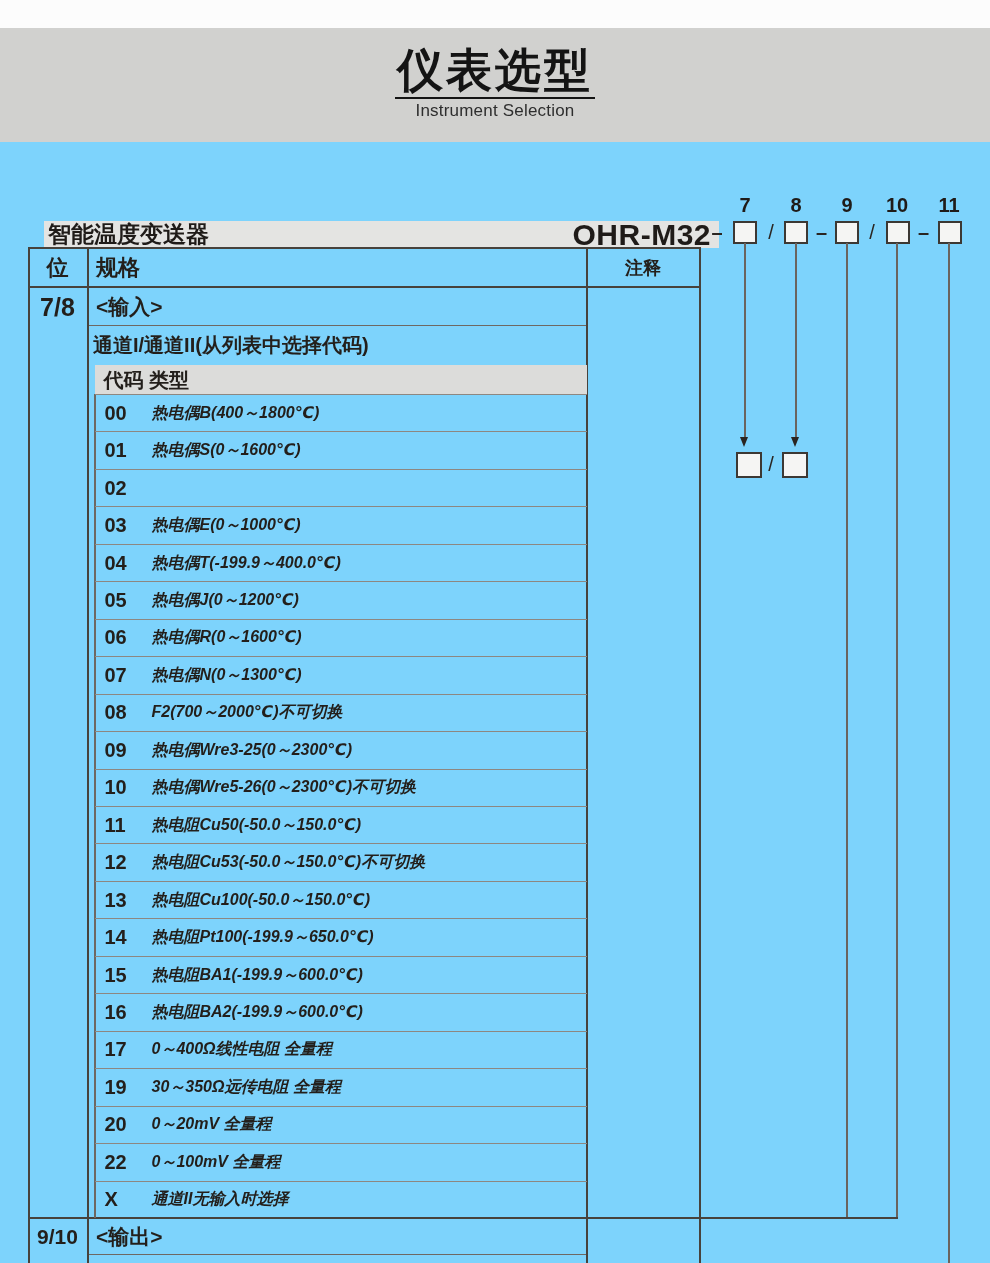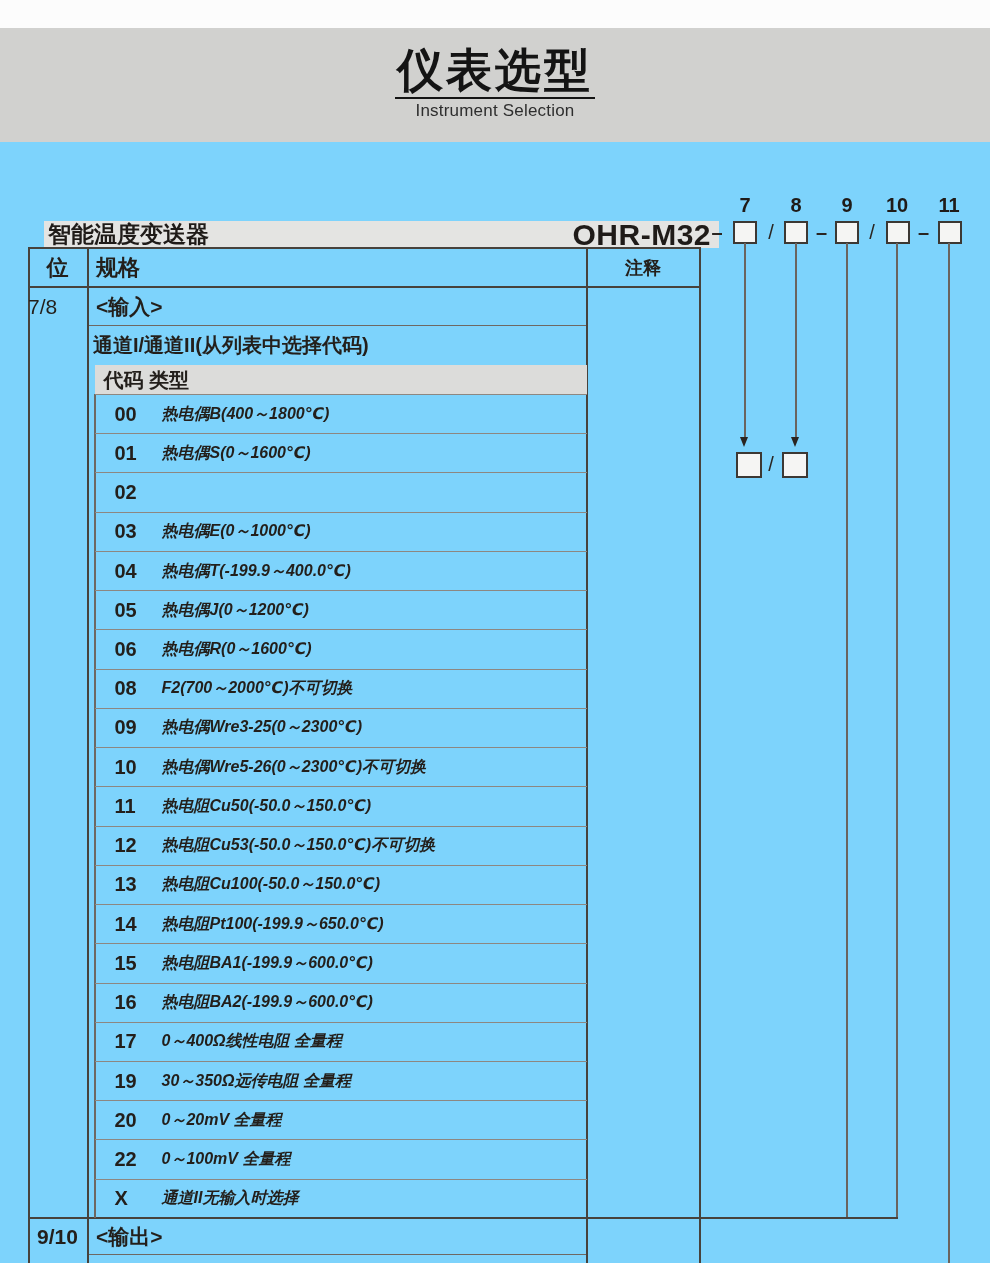--- a/index.html
+++ b/index.html
@@ -39,34 +39,34 @@
   .h-head{left:28px;top:286px;width:672px;}
   .h-input{position:absolute;left:88px;top:324.5px;width:498px;height:1.5px;background:#6e6862;}
   .h-sect{left:28px;top:1216.5px;width:870px;}
   .h-output{position:absolute;left:88px;top:1253.5px;width:498px;height:1.5px;background:#6e6862;}
 
   
   .cell{position:absolute;color:#231f1b;}
   .th-pos{left:28px;top:249px;width:59px;height:38px;line-height:38px;text-align:center;font-size:22px;font-weight:700;}
   .th-spec{left:96px;top:249px;height:38px;line-height:38px;font-size:22px;font-weight:700;}
   .th-note{left:588px;top:249px;width:110px;height:38px;line-height:38px;text-align:center;font-size:18px;font-weight:700;}
-  .pos-78{left:28px;top:289px;width:59px;height:36px;line-height:36px;text-align:left;font-size:21px;font-weight:400;}
+  .pos-78{left:28px;top:289px;width:59px;height:36px;line-height:36px;text-align:center;font-size:25px;font-weight:700;}
   .input-title{left:96px;top:289px;height:36px;line-height:36px;font-size:21px;font-weight:700;}
   .channel-row{left:93px;top:326px;height:39px;line-height:39px;font-size:20px;font-weight:700;}
   .code-band{position:absolute;left:94.5px;top:365px;width:492px;height:29px;background:#dcdcda;
     line-height:30px;font-size:20px;font-weight:700;padding-left:9px;box-sizing:border-box;}
   .pos-910{left:28px;top:1219px;width:59px;height:35px;line-height:35px;text-align:center;font-size:21px;font-weight:700;}
   .output-title{left:96px;top:1219px;height:35px;line-height:35px;font-size:21px;font-weight:700;}
 
   
   .code-rows{position:absolute;left:94.5px;top:394px;width:492px;height:824px;
     border-top:1px solid #8d8781;box-sizing:border-box;display:flex;flex-direction:column;}
   .code-row{flex:1;display:flex;align-items:center;box-sizing:border-box;}
   .code-row:not(:last-child){border-bottom:1px solid #8d8781;}
-  .code-cell{width:47px;padding-left:20px;font-size:20px;font-weight:600;flex:none;}
+  .code-cell{width:47px;padding-left:10px;font-size:20px;font-weight:600;flex:none;}
   .type-cell{font-size:16px;font-weight:600;white-space:nowrap;font-style:italic;}
 
   
   .shaft{position:absolute;width:1.5px;background:#6a645e;}
   .a7{left:744px;top:243px;height:194px;}
   .a8{left:795px;top:243px;height:194px;}
   .a9{left:846px;top:243px;height:974px;}
   .a10{left:896px;top:243px;height:974px;}
   .a11{left:948px;top:243px;height:1020px;}
   .arrowhead{position:absolute;width:0;height:0;border-left:4.5px solid transparent;
@@ -172,20 +172,24 @@
       <div class="code-row">
         <span class="code-cell">05</span>
         <span class="type-cell">热电偶J(0～1200℃)</span>
       </div>
 
       <div class="code-row">
         <span class="code-cell">06</span>
         <span class="type-cell">热电偶R(0～1600℃)</span>
       </div>
 
+      <div class="code-row">
+        <span class="code-cell">07</span>
+        <span class="type-cell">热电偶N(0～1300℃)</span>
+      </div>
 
       <div class="code-row">
         <span class="code-cell">08</span>
         <span class="type-cell">F2(700～2000℃)不可切换</span>
       </div>
 
       <div class="code-row">
         <span class="code-cell">09</span>
         <span class="type-cell">热电偶Wre3-25(0～2300℃)</span>
       </div>

